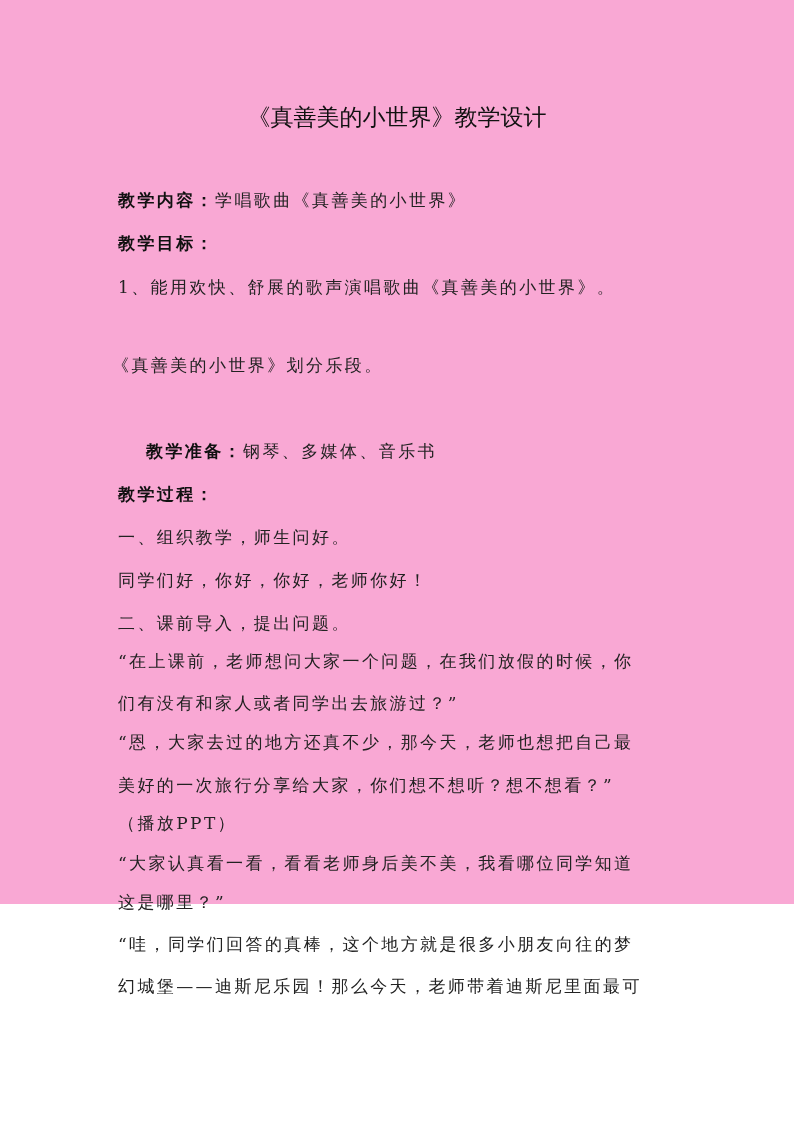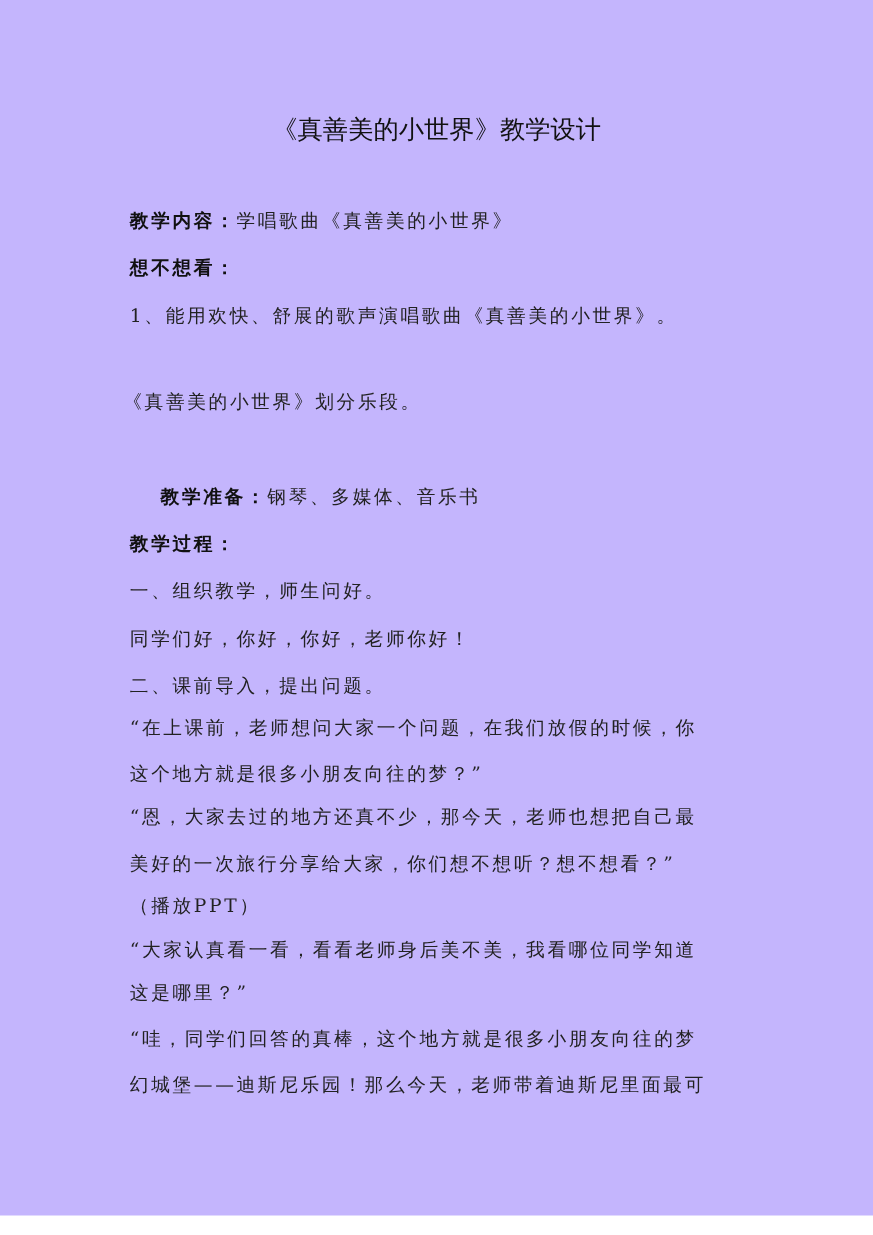--- a/index.html
+++ b/index.html
@@ -1,51 +1,51 @@
 <!DOCTYPE html>
 <html><head>
 <meta charset="utf-8">
 <style>
   html, body { margin: 0; padding: 0; background: #ffffff; }
   body { width: 794px; height: 1123px; position: relative; overflow: hidden;
          font-family: "DejaVu Serif", "Liberation Serif", serif; color: #1a1a1a; }
-  .page { position: absolute; left: 0; top: 0; width: 794px; height: 1105px; background: #c4b5fd; }
+  .page { position: absolute; left: 0; top: 0; width: 794px; height: 904px; background: #f9a8d4; }
   .title { position: absolute; top: 102px; left: 0; width: 794px; text-align: center;
            font-family: "DejaVu Sans", "Liberation Sans", sans-serif; font-size: 23px; color: #111; letter-spacing: 0px; }
   .line { position: absolute; left: 118px; width: 560px; font-size: 17px; white-space: nowrap; letter-spacing: 2.4px; color: #222; }
   .line b { font-weight: bold; color: #111; }
 </style>
 </head>
 <body>
 
 <div class="page">
   <div class="title">《真善美的小世界》教学设计</div>
 
   <div class="line" style="top:189px;">
     <b>教学内容：</b><span>学唱歌曲《真善美的小世界》</span>
   </div>
 
   <div class="line" style="top:232px;">
-    <b>想不想看：</b>
+    <b>教学目标：</b>
   </div>
   <div class="line" style="top:276px;">1、能用欢快、舒展的歌声演唱歌曲《真善美的小世界》。</div>
   <div class="line" style="top:354px; left:112px;">《真善美的小世界》划分乐段。</div>
 
   <div class="line" style="top:440px;margin-left:28px;">
     <b>教学准备：</b><span>钢琴、多媒体、音乐书</span>
   </div>
 
   <div class="line" style="top:483px;">
     <b>教学过程：</b>
   </div>
   <div class="line" style="top:526px;">一、组织教学，师生问好。</div>
   <div class="line" style="top:569px;">同学们好，你好，你好，老师你好！</div>
   <div class="line" style="top:612px;">二、课前导入，提出问题。</div>
   <div class="line" style="top:650px;">“在上课前，老师想问大家一个问题，在我们放假的时候，你</div>
-  <div class="line" style="top:692px;">这个地方就是很多小朋友向往的梦？”</div>
+  <div class="line" style="top:692px;">们有没有和家人或者同学出去旅游过？”</div>
   <div class="line" style="top:731px;"> “恩，大家去过的地方还真不少，那今天，老师也想把自己最</div>
   <div class="line" style="top:774px;">美好的一次旅行分享给大家，你们想不想听？想不想看？”</div>
   <div class="line" style="top:812px;">（播放PPT）</div>
   <div class="line" style="top:852px;">“大家认真看一看，看看老师身后美不美，我看哪位同学知道</div>
   <div class="line" style="top:891px;">这是哪里？”</div>
   <div class="line" style="top:933px;">“哇，同学们回答的真棒，这个地方就是很多小朋友向往的梦</div>
   <div class="line" style="top:975px;">幻城堡——迪斯尼乐园！那么今天，老师带着迪斯尼里面最可</div>
 </div>
 
 </body></html>

